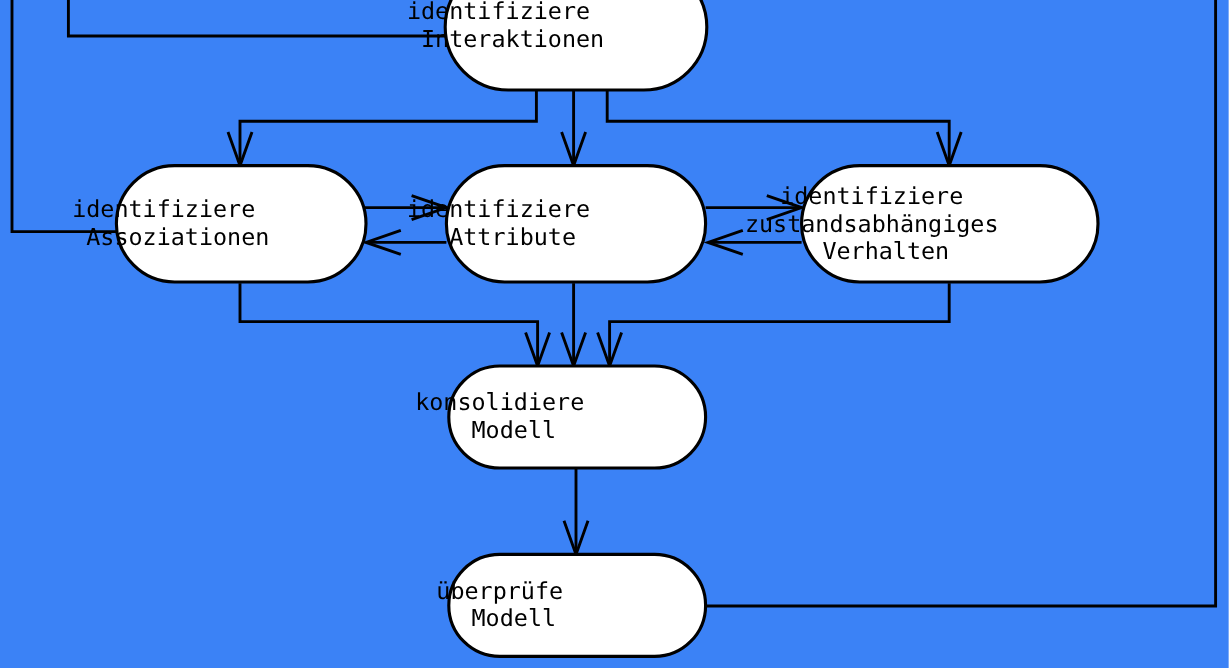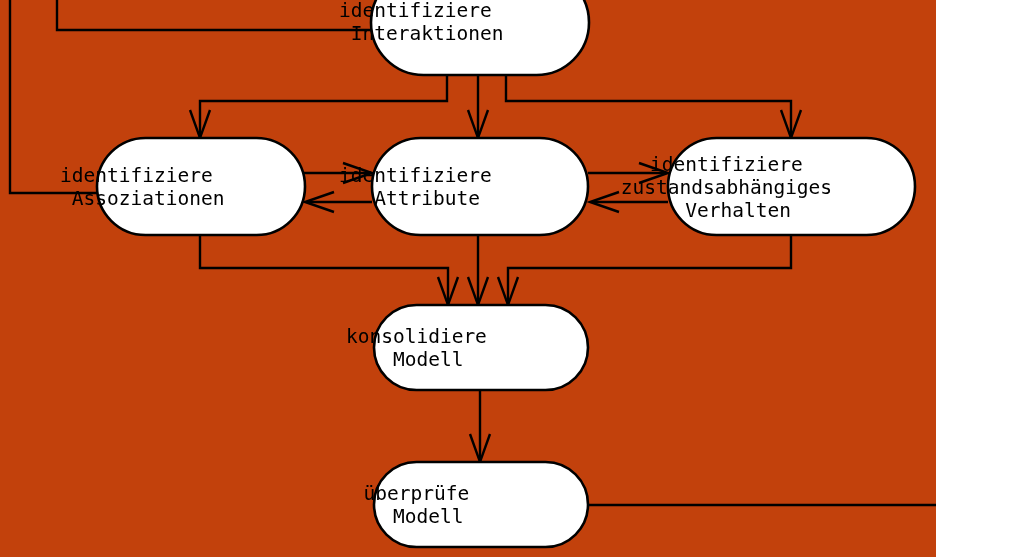--- a/index.html
+++ b/index.html
@@ -2,23 +2,23 @@
 <html><head>
 <meta charset="utf-8">
 <style>
   html, body {
     margin: 0;
     padding: 0;
     background: #ffffff;
   }
   #canvas {
     position: relative;
-    width: 936px;
+    width: 1024px;
     height: 557px;
-    background: #c2410c;
+    background: #3b82f6;
     overflow: hidden;
   }
   svg#diagram {
     display: block;
     width: 1024px;
     height: 557px;
   }
   .node-shape {
     fill: #ffffff;
     stroke: #000000;

